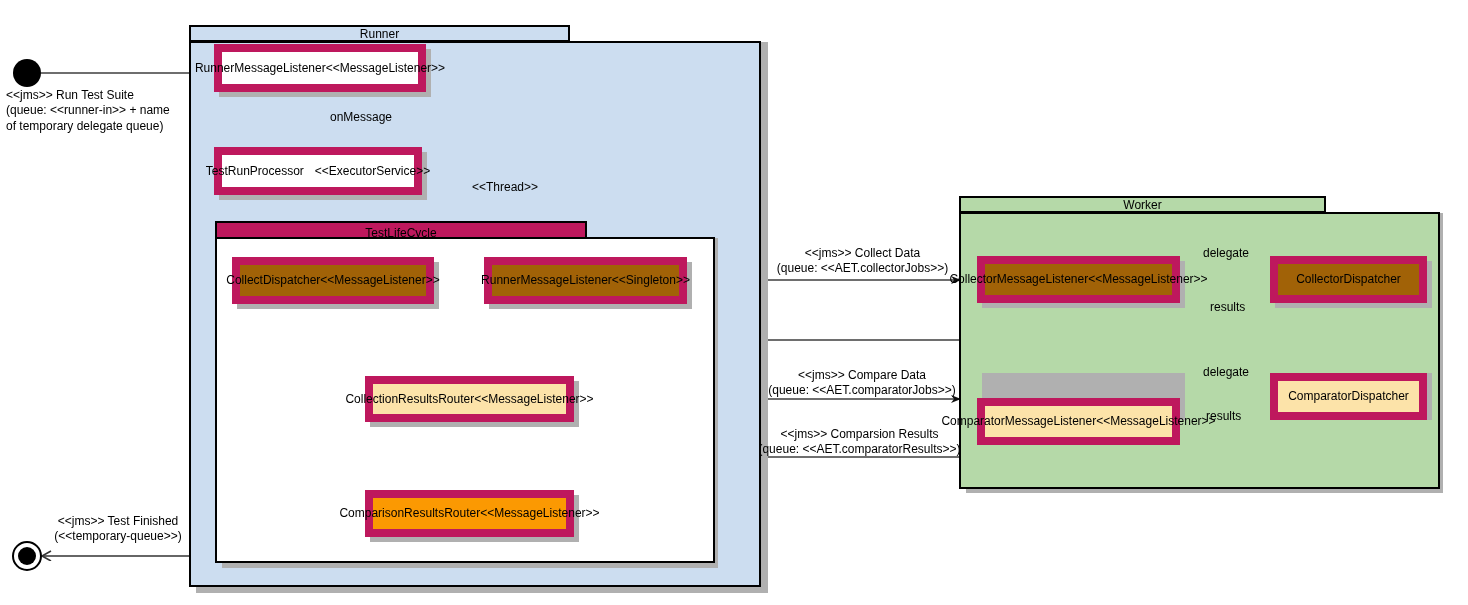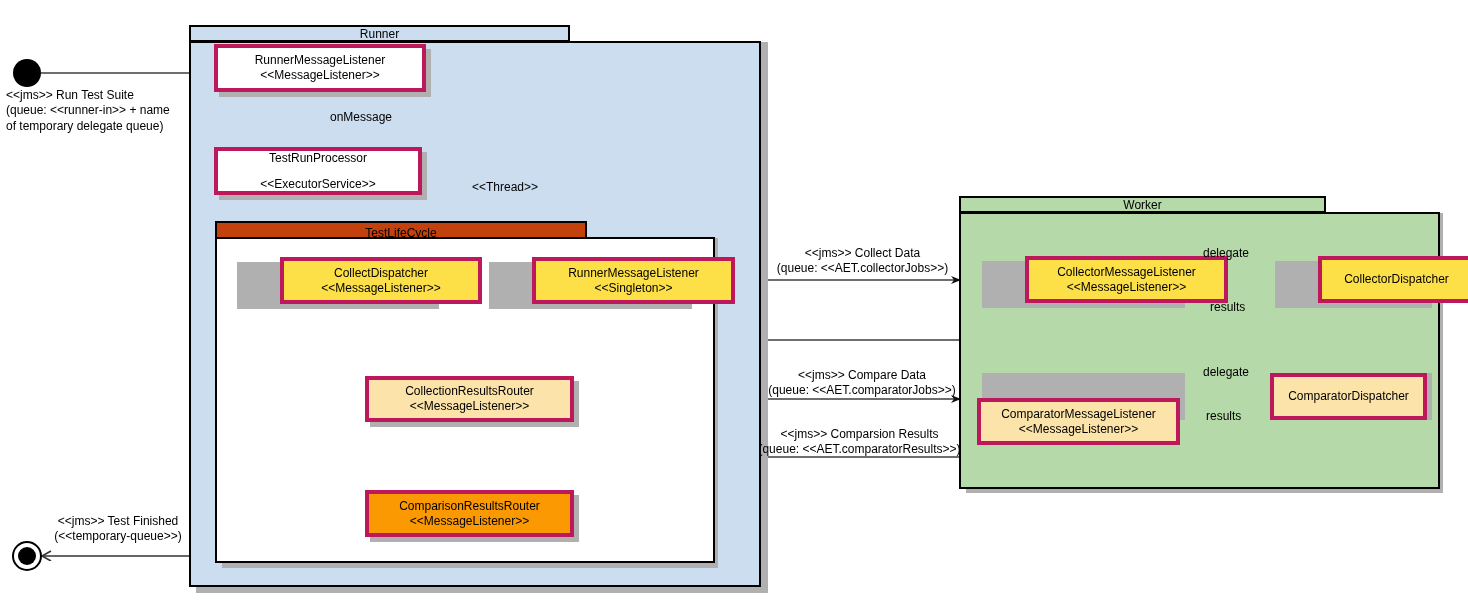--- a/index.html
+++ b/index.html
@@ -45,34 +45,34 @@
   }
   .shadow {
     position: absolute;
     background: #b0b0b0;
     z-index: 0;
   }
   
   .cbox {
     position: absolute;
     box-sizing: border-box;
-    border: 4px solid #be185d;
+    border: 8px solid #be185d;
     display: flex;
-    flex-direction: column;
+    flex-direction: row;
     align-items: center;
     justify-content: center;
     font-size: 12px;
     color: #000;
     line-height: 1.25;
     text-align: center;
     z-index: 5;
   }
   .cbox .l1 { white-space: nowrap; }
   .cbox .l2 { white-space: nowrap; }
-  .green  { background: #fde047; margin-left: 48px; }
+  .green  { background: #a16207; }
   .yellow { background: #FCE3A9; }
   .orange { background: #FB9902; }
   .white  { background: #ffffff; }
   
   .elabel {
     position: absolute;
     font-size: 12px;
     color: #000;
     line-height: 1.28;
     text-align: center;
@@ -152,21 +152,21 @@
     <span class="l2">&lt;&lt;MessageListener&gt;&gt;</span>
   </div>
 
   <div class="shadow" style="left:219px; top:152px; width:208px; height:48px;"></div>
   <div class="cbox white" style="left:214px; top:147px; width:208px; height:48px;gap:11px;">
     <span class="l1">TestRunProcessor</span>
     <span class="l2">&lt;&lt;ExecutorService&gt;&gt;</span>
   </div>
 
   <div class="shadow" style="left:222px; top:238px; width:496px; height:330px;"></div>
-  <div class="pkg-tab" style="left:215px; top:221px; width:372px; height:23px; background:#c2410c;">
+  <div class="pkg-tab" style="left:215px; top:221px; width:372px; height:23px; background:#be185d;">
     <span>TestLifeCycle</span>
   </div>
   <div class="pkg-body" style="left:215px; top:237px; width:500px; height:326px; background:#ffffff;"></div>
 
   <div class="shadow" style="left:237px; top:262px; width:202px; height:47px;"></div>
   <div class="cbox green" style="left:232px; top:257px; width:202px; height:47px;">
     <span class="l1">CollectDispatcher</span>
     <span class="l2">&lt;&lt;MessageListener&gt;&gt;</span>
   </div>
 

